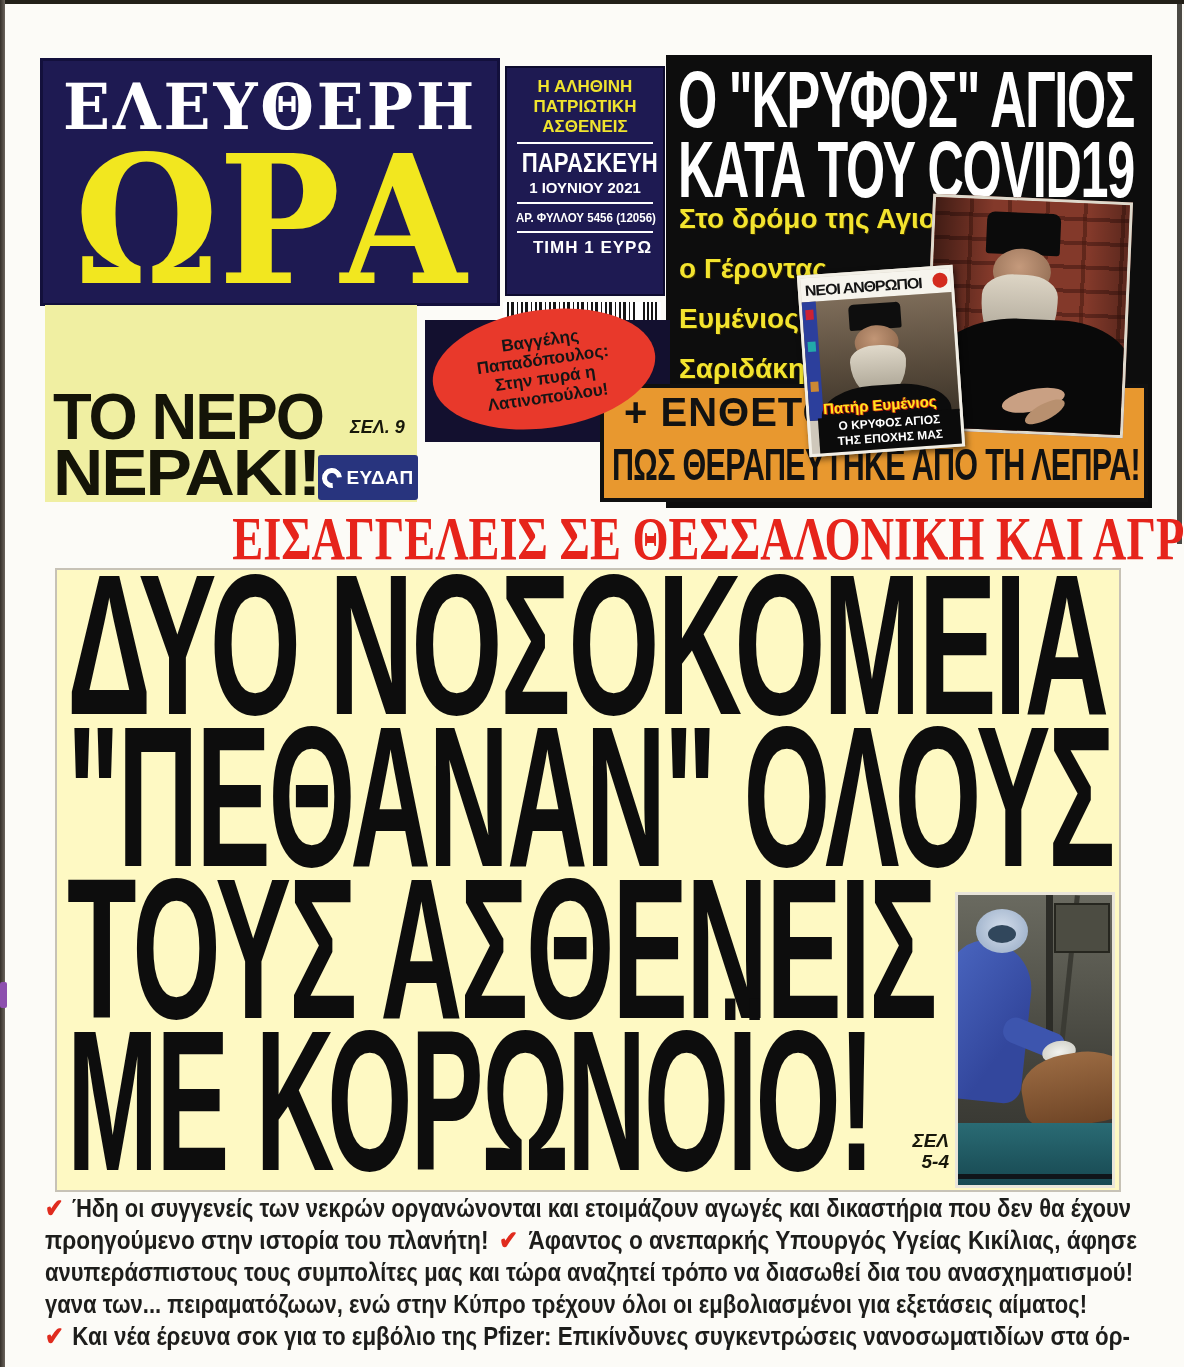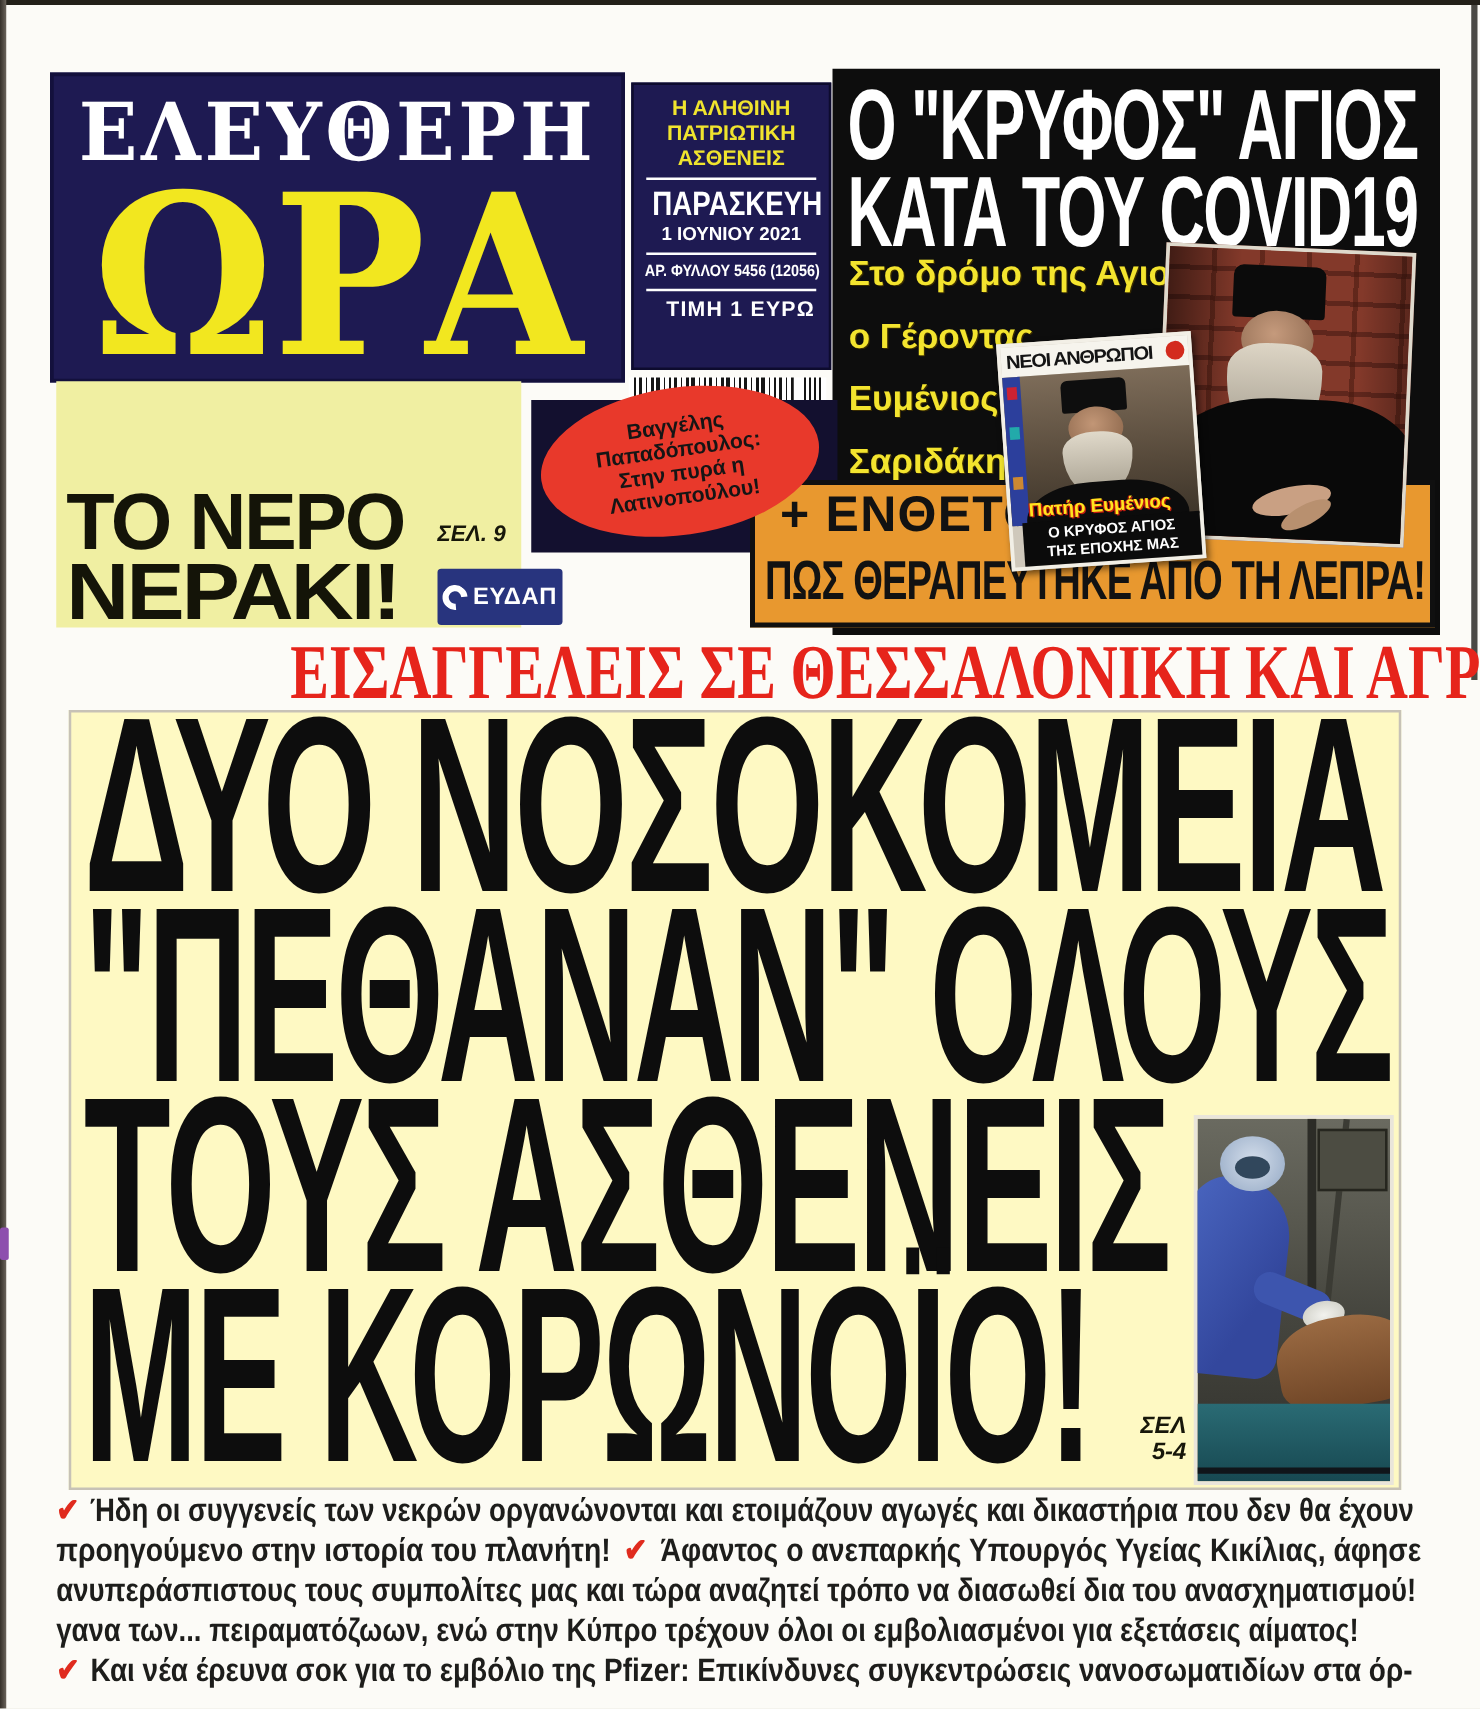--- a/index.html
+++ b/index.html
@@ -107,21 +107,21 @@
   .el-hand2{position:absolute;left:96px;top:202px;width:44px;height:16px;background:#b8906f;
            border-radius:50%;transform:rotate(-30deg);}
 
   
   .yellowbox{left:45px;top:305px;width:372px;height:197px;background:#f0efa2;text-align:left;}
   .yb-kicker-wrap{position:absolute;left:0;top:5px;width:372px;text-align:center;}
   .yb-kicker{color:#d3271e;font-weight:bold;font-size:25px;}
   .yb-line{position:absolute;left:8px;color:#141408;font-weight:bold;font-size:64px;line-height:56px;letter-spacing:-2px;}
   .yb-sel{position:absolute;left:305px;top:112px;font-style:italic;font-weight:bold;font-size:18px;color:#17170a;}
   .eydap{position:absolute;left:273px;top:150px;width:100px;height:45px;background:#28347e;border-radius:3px;
-         display:flex;align-items:center;justify-content:center;gap:4px;margin-left:32px;}
+         display:flex;align-items:center;justify-content:center;gap:4px;}
   .eydap .txt{color:#fff;font-weight:bold;font-size:19px;letter-spacing:0.5px;}
   .crescent{width:20px;height:20px;border-radius:50%;border:5px solid #fff;border-right-color:transparent;
          transform:rotate(40deg);box-sizing:border-box;}
 
   
   .redstrip{left:55px;top:509px;width:1074px;height:58px;text-align:center;}
   .redstrip .t{font-family:"Liberation Serif","DejaVu Serif",serif;font-weight:bold;color:#e6241b;
          font-size:62px;line-height:58px;letter-spacing:0px;}
 
   

